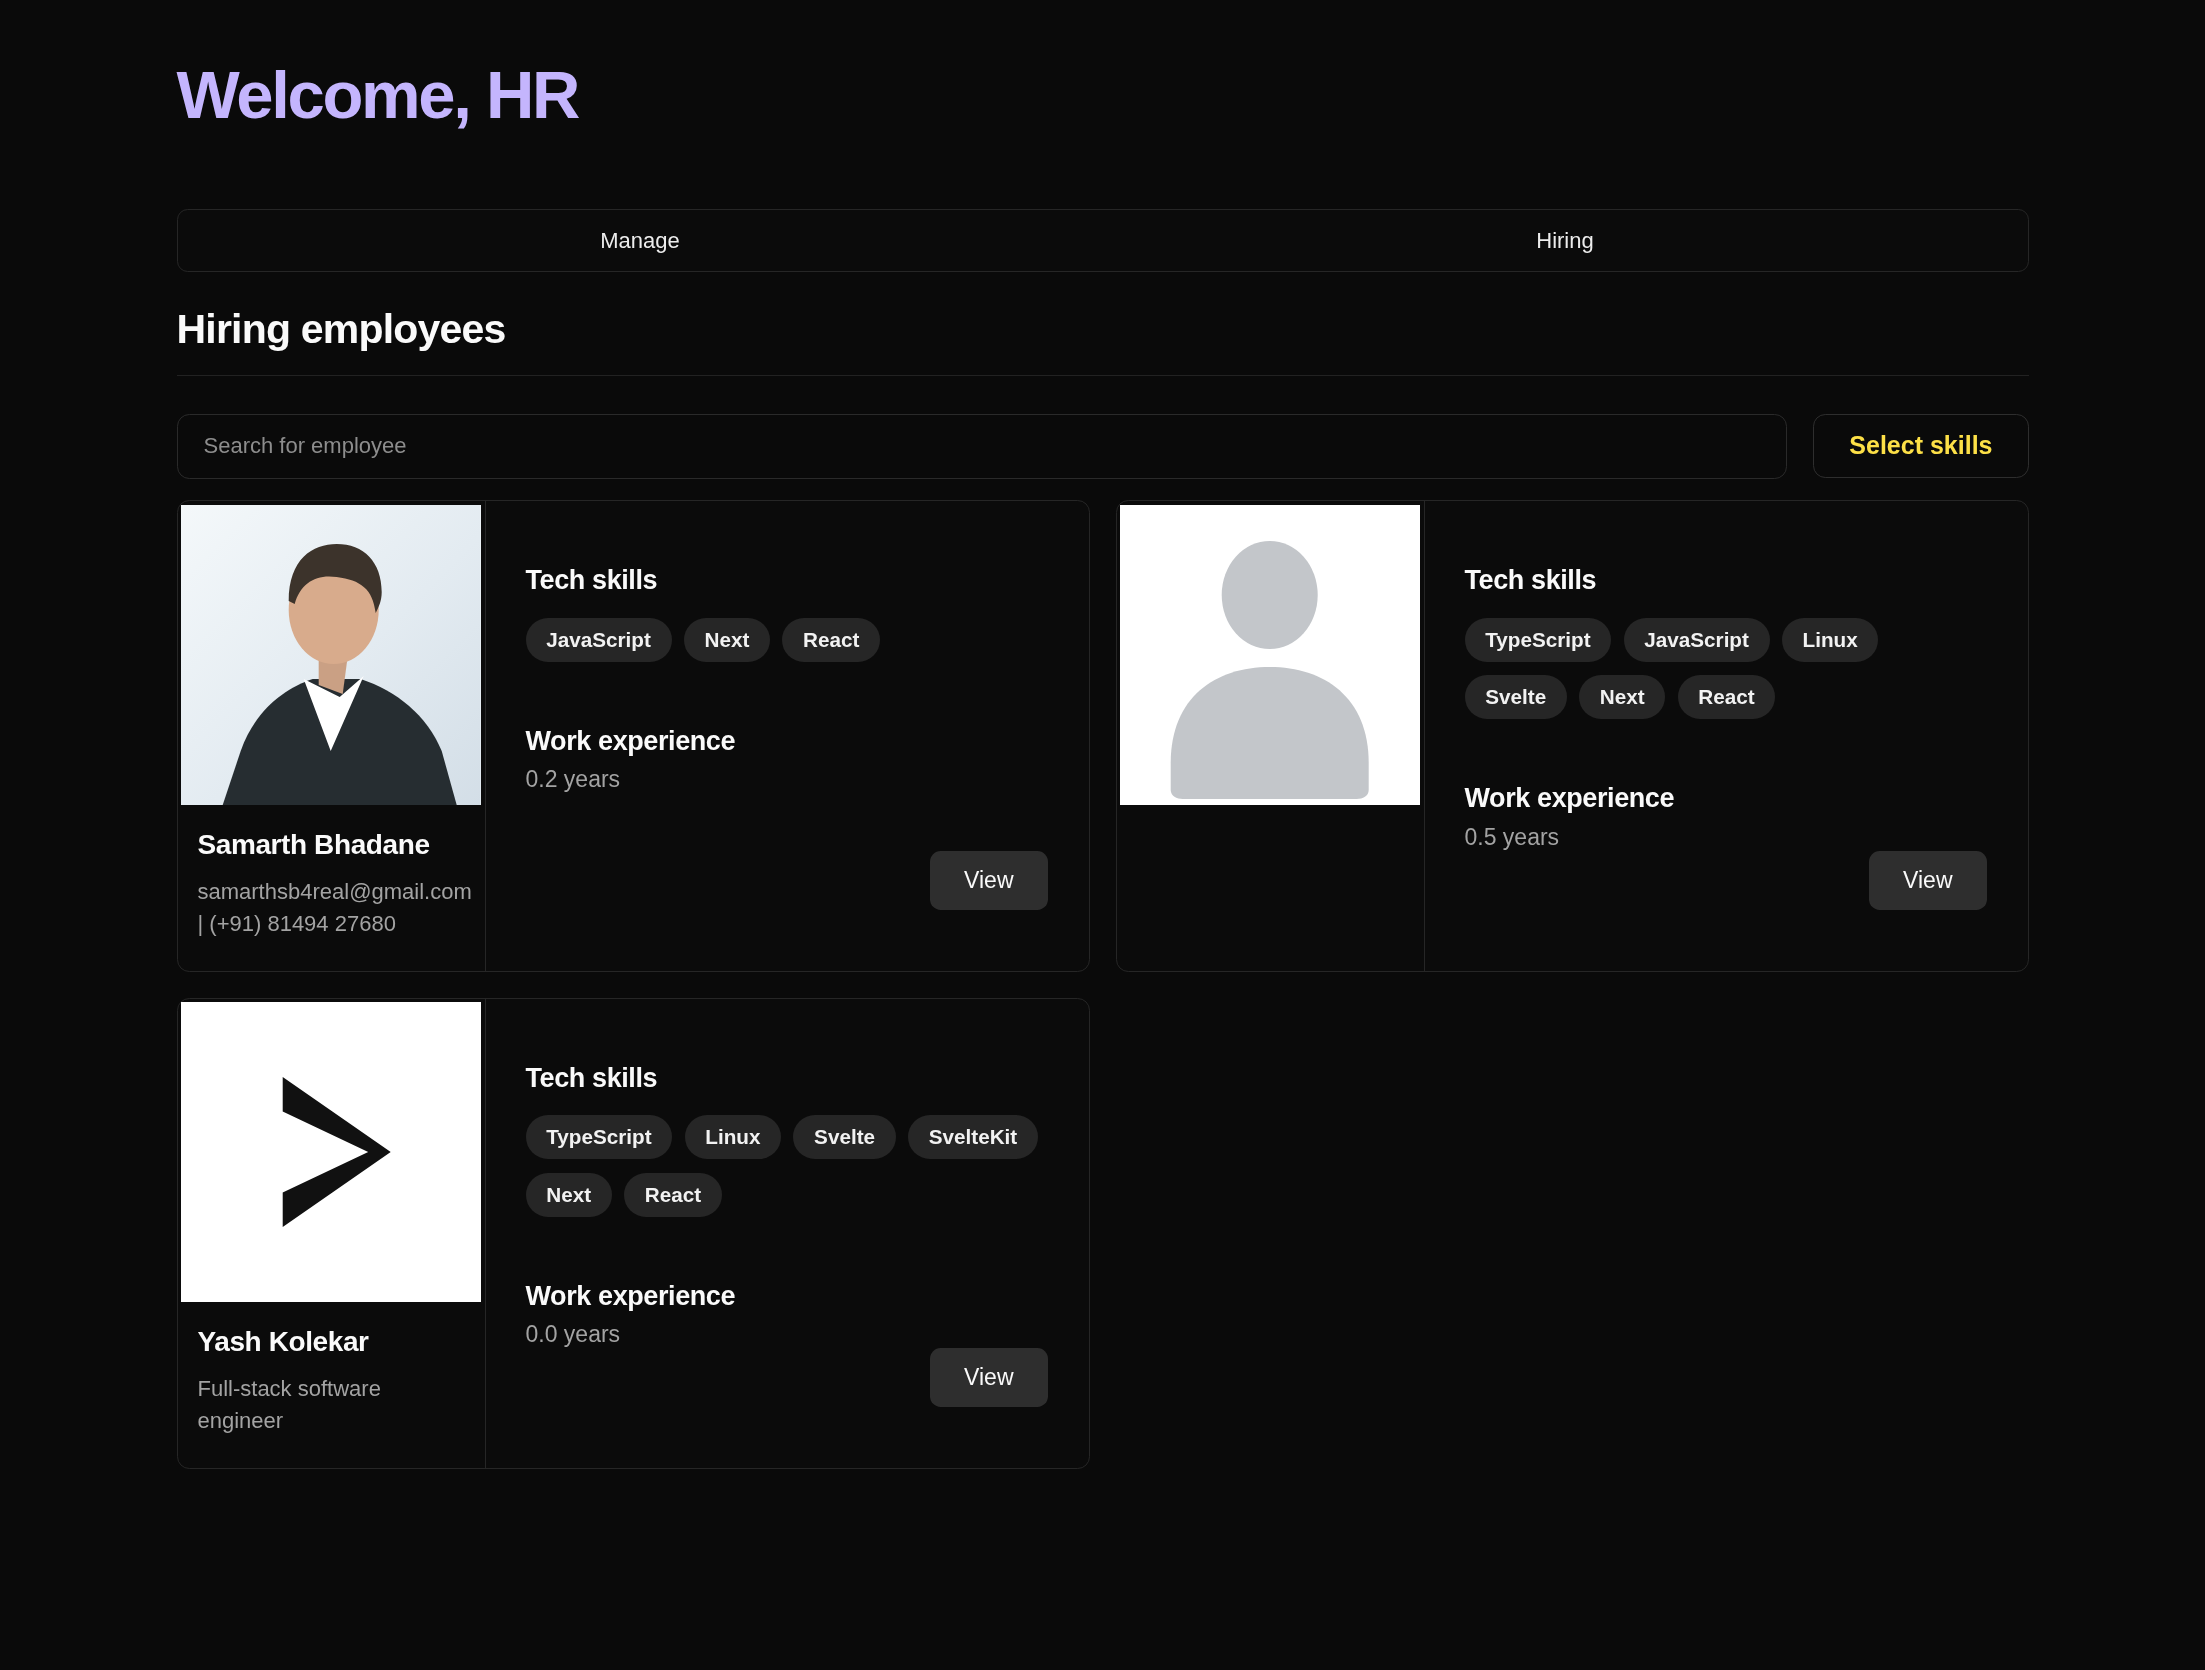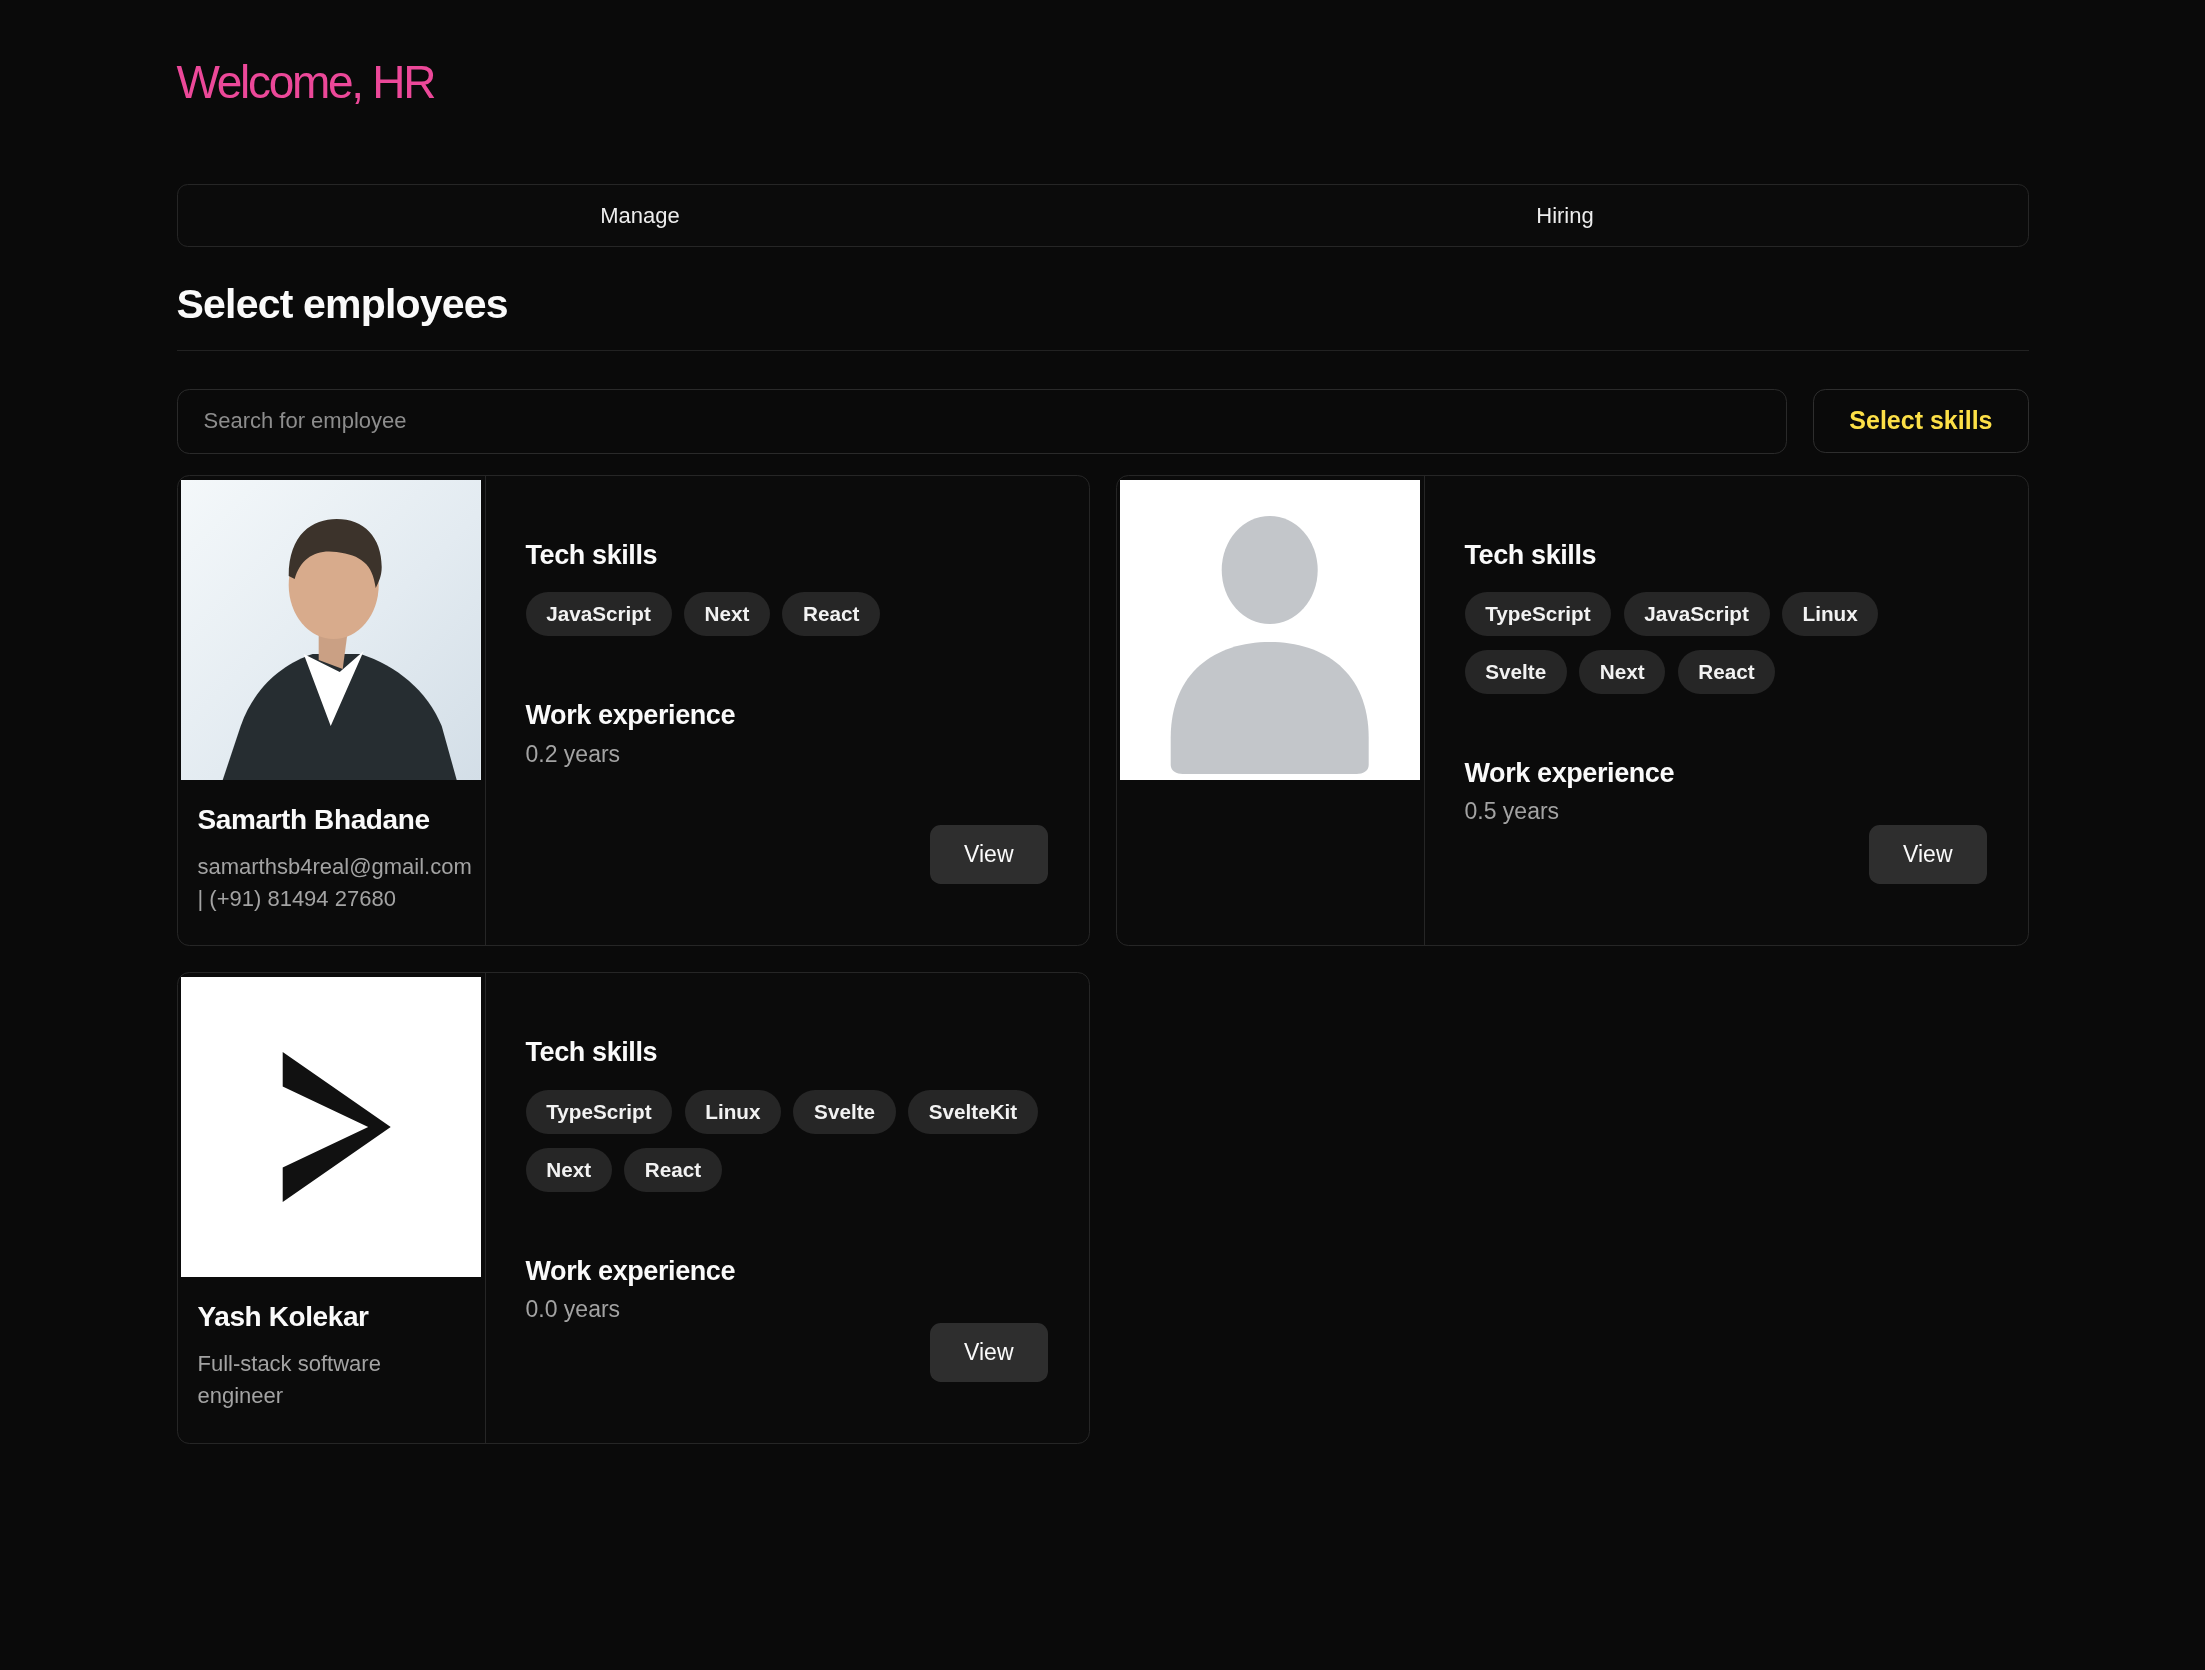--- a/index.html
+++ b/index.html
@@ -6,25 +6,25 @@
   html, body { width: 2205px; height: 1670px; }
   body {
     background: #0a0a0a;
     font-family: "Liberation Sans", sans-serif;
     color: #fafafa;
     overflow: hidden;
   }
   .container { width: 1852px; margin: 0 auto; padding-top: 55px; }
 
   h1.page-title {
-    font-size: 46px;
-    font-weight: 400;
+    font-size: 67px;
+    font-weight: 700;
     letter-spacing: -2.3px;
     line-height: 1.2;
-    color: #ec4899;
+    color: #c4b5fd;
   }
 
   .navbar {
     margin-top: 74px;
     height: 63px;
     border: 1.5px solid #262626;
     border-radius: 10.7px;
     display: flex;
     align-items: stretch;
     background: #0b0b0b;
@@ -183,21 +183,21 @@
 
 <div class="container">
 
   <h1 class="page-title">Welcome, HR</h1>
 
   <div class="navbar">
     <div class="nav-item">Manage</div>
     <div class="nav-item">Hiring</div>
   </div>
 
-  <h2 class="section-title">Select employees</h2>
+  <h2 class="section-title">Hiring employees</h2>
   <div class="divider"></div>
 
   <div class="search-row">
     <input class="search-input" type="text" placeholder="Search for employee" style="">
     <button class="select-skills-btn">Select skills</button>
   </div>
 
   <div class="cards-grid">
 
     <div class="card">

